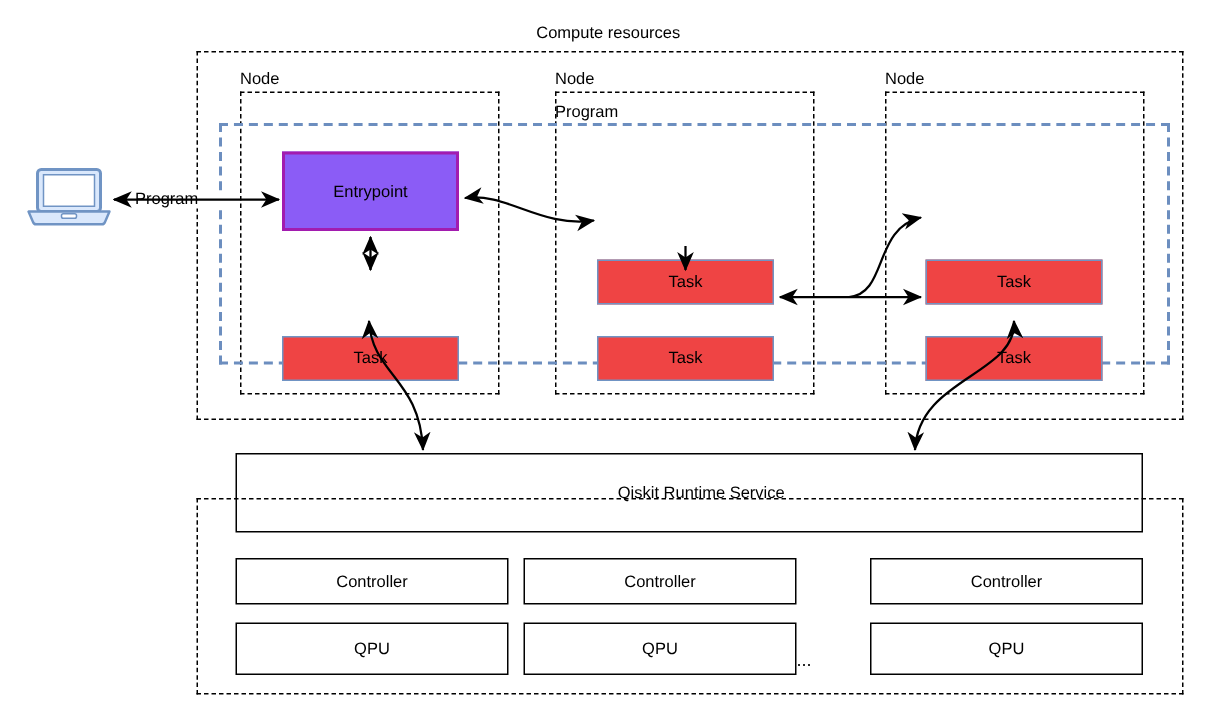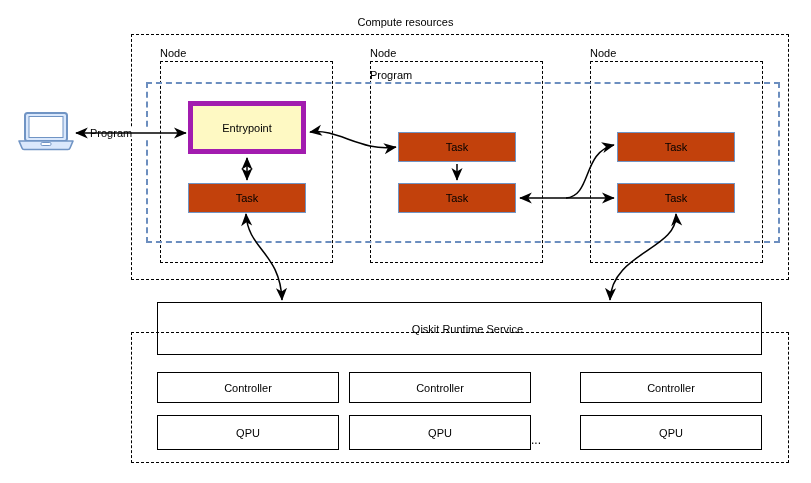--- a/index.html
+++ b/index.html
@@ -43,26 +43,27 @@
   .box {
     position: absolute;
     box-sizing: border-box;
     display: flex;
     align-items: center;
     justify-content: center;
     font-size: 11px;
     color: #000000;
   }
   .box-entry {
-    background: #fef9c3;
-    border: 5px solid #a21caf;
+    background: #8b5cf6;
+    border: 2px solid #a21caf;
   }
   .box-task {
-    background: #c2410c;
+    background: #ef4444;
     border: 1.2px solid #7094c4;
+    margin-top: 41px;
   }
   .box-white {
     background: #ffffff;
     border: 1.4px solid #000000;
   }
   svg.overlay {
     position: absolute;
     left: 0;
     top: 0;
     width: 811px;

